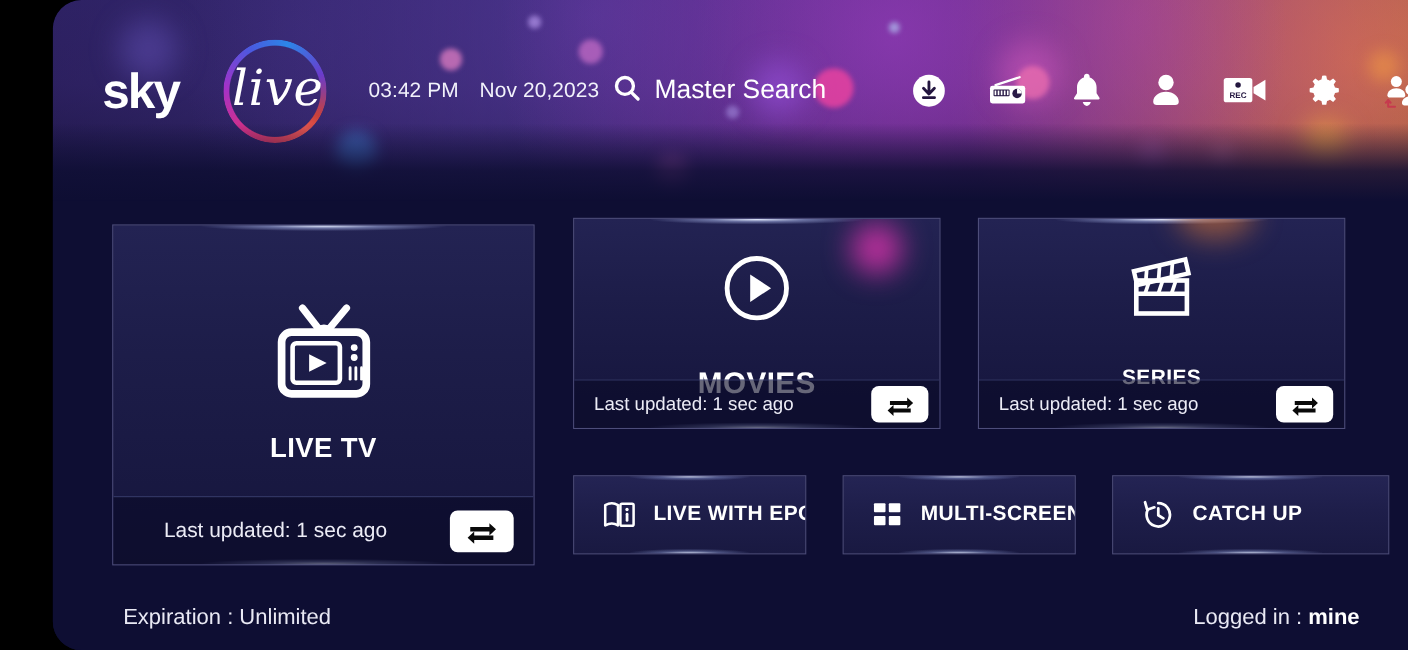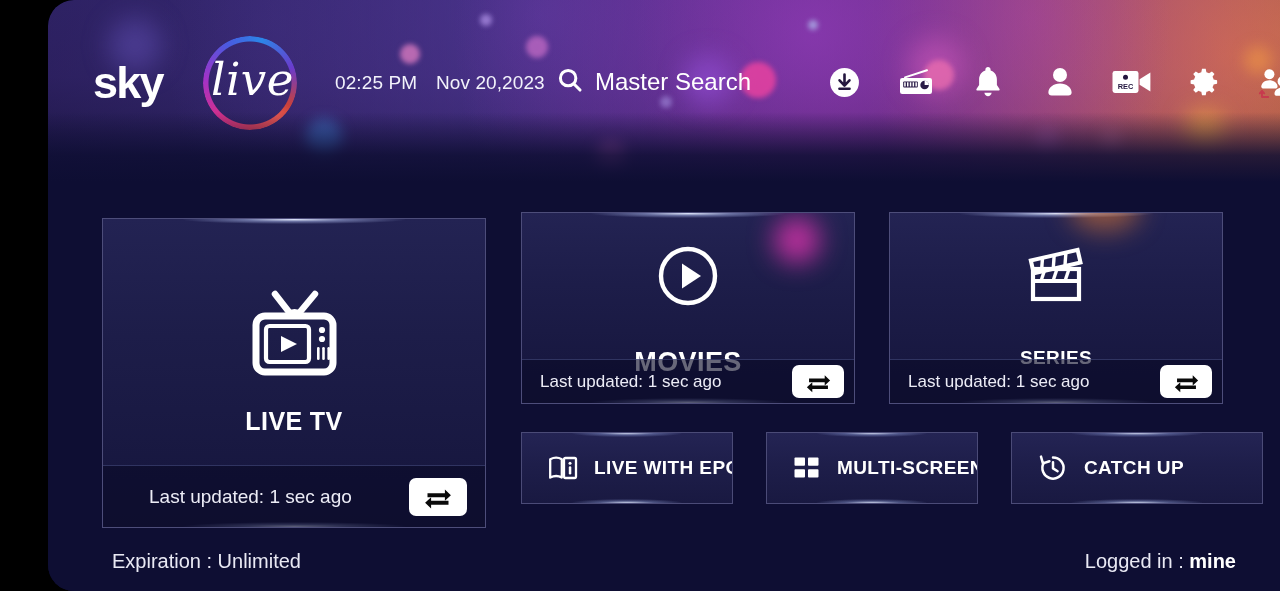--- a/index.html
+++ b/index.html
@@ -160,21 +160,20 @@
     height: 409px;
     background: #0e0e33;
   }
 
   
   .tile {
     position: absolute;
     background: linear-gradient(180deg, #232353 0%, #1d1d49 38%, #1a1a44 62%, #15153c 100%);
     border: 1px solid #4d4d7a;
     overflow: hidden;
-    margin-top: 14px;
   }
   .tile .edge-glow-top,
   .tile .edge-glow-bottom {
     position: absolute;
     left: 50%;
     transform: translateX(-50%);
     width: 58%;
     height: 9px;
     background: radial-gradient(ellipse at center, rgba(225,233,255,0.95) 0%, rgba(190,205,255,0.45) 32%, rgba(140,160,230,0) 72%);
     pointer-events: none;
@@ -312,21 +311,21 @@
     <div class="bokeh sharp" style="left:760px; top:20px;  width:10px; height:10px; background:rgba(180,200,245,0.65);"></div>
     <div class="bokeh sharp" style="left:612px; top:96px;  width:12px; height:12px; background:rgba(170,150,230,0.55);"></div>
 
     <div id="brand-logo">
       <div id="logo-ring"></div>
       <div id="logo-live">live</div>
       <div id="logo-sky">sky</div>
     </div>
 
     <div id="header-datetime">
-      <span>02:25 PM</span>
+      <span>03:42 PM</span>
       <span class="dt-sep"></span>
       <span>Nov 20,2023</span>
     </div>
 
     <div id="master-search">
       <span>
         <svg width="28" height="28" viewBox="0 0 24 24" fill="none" stroke="#ffffff" stroke-width="2.6" stroke-linecap="round">
           <circle cx="10.4" cy="10.4" r="6.6"></circle>
           <line x1="15.4" y1="15.4" x2="20.6" y2="20.6"></line>
         </svg>

